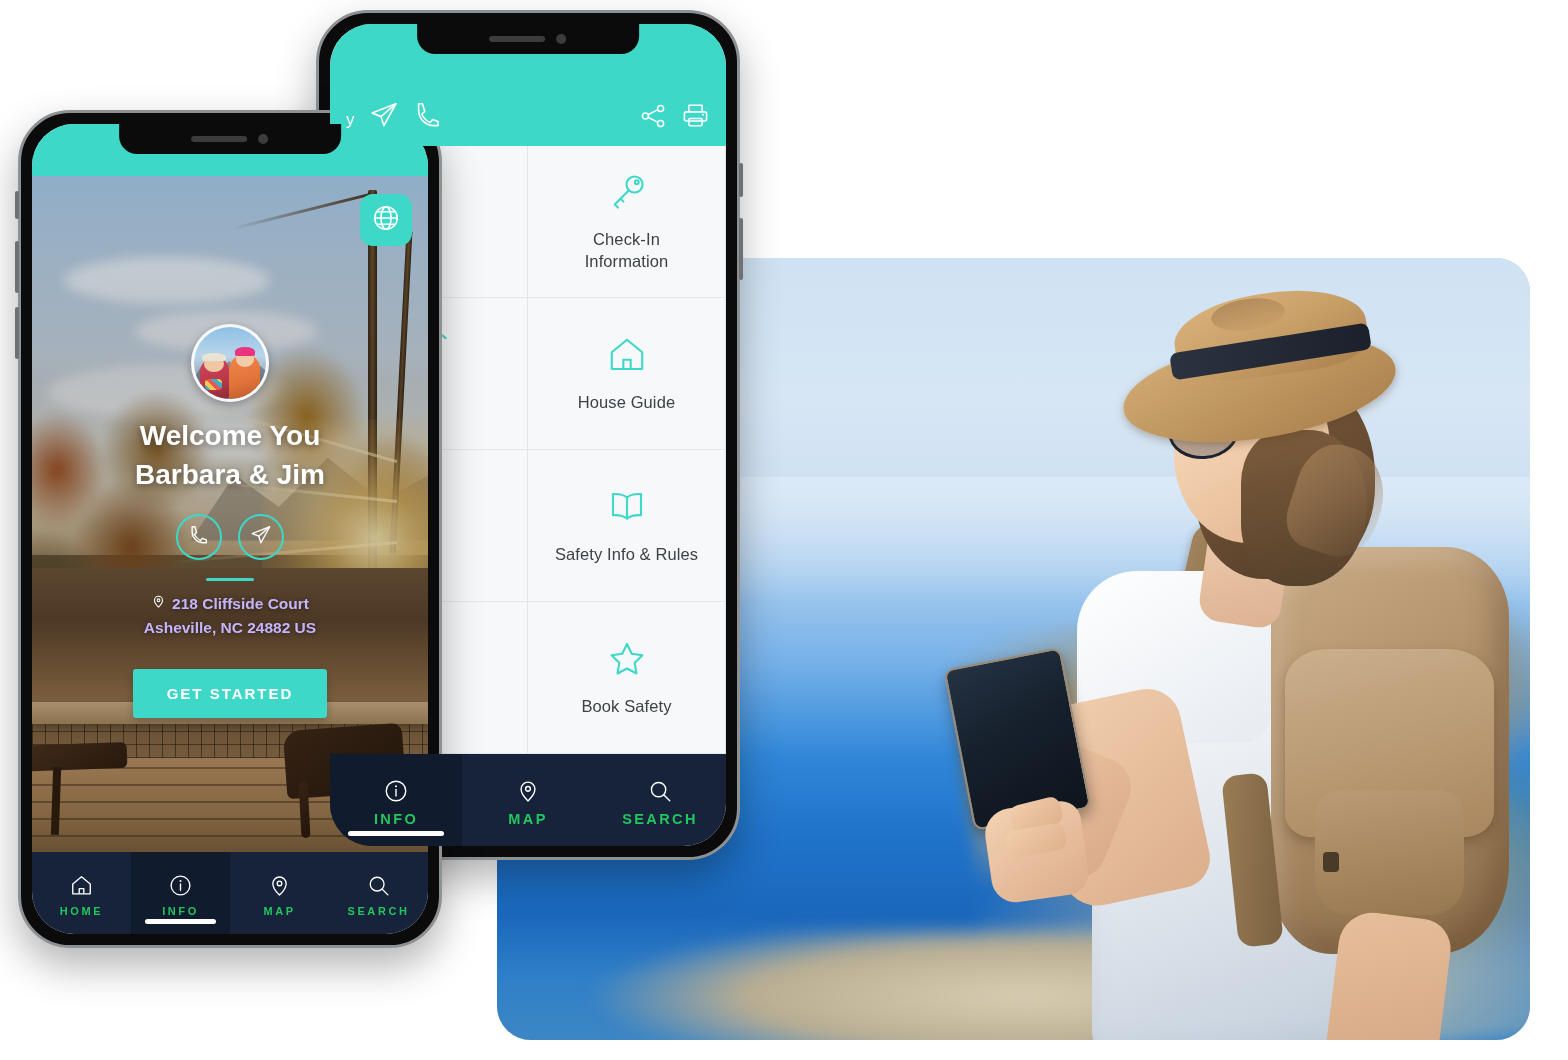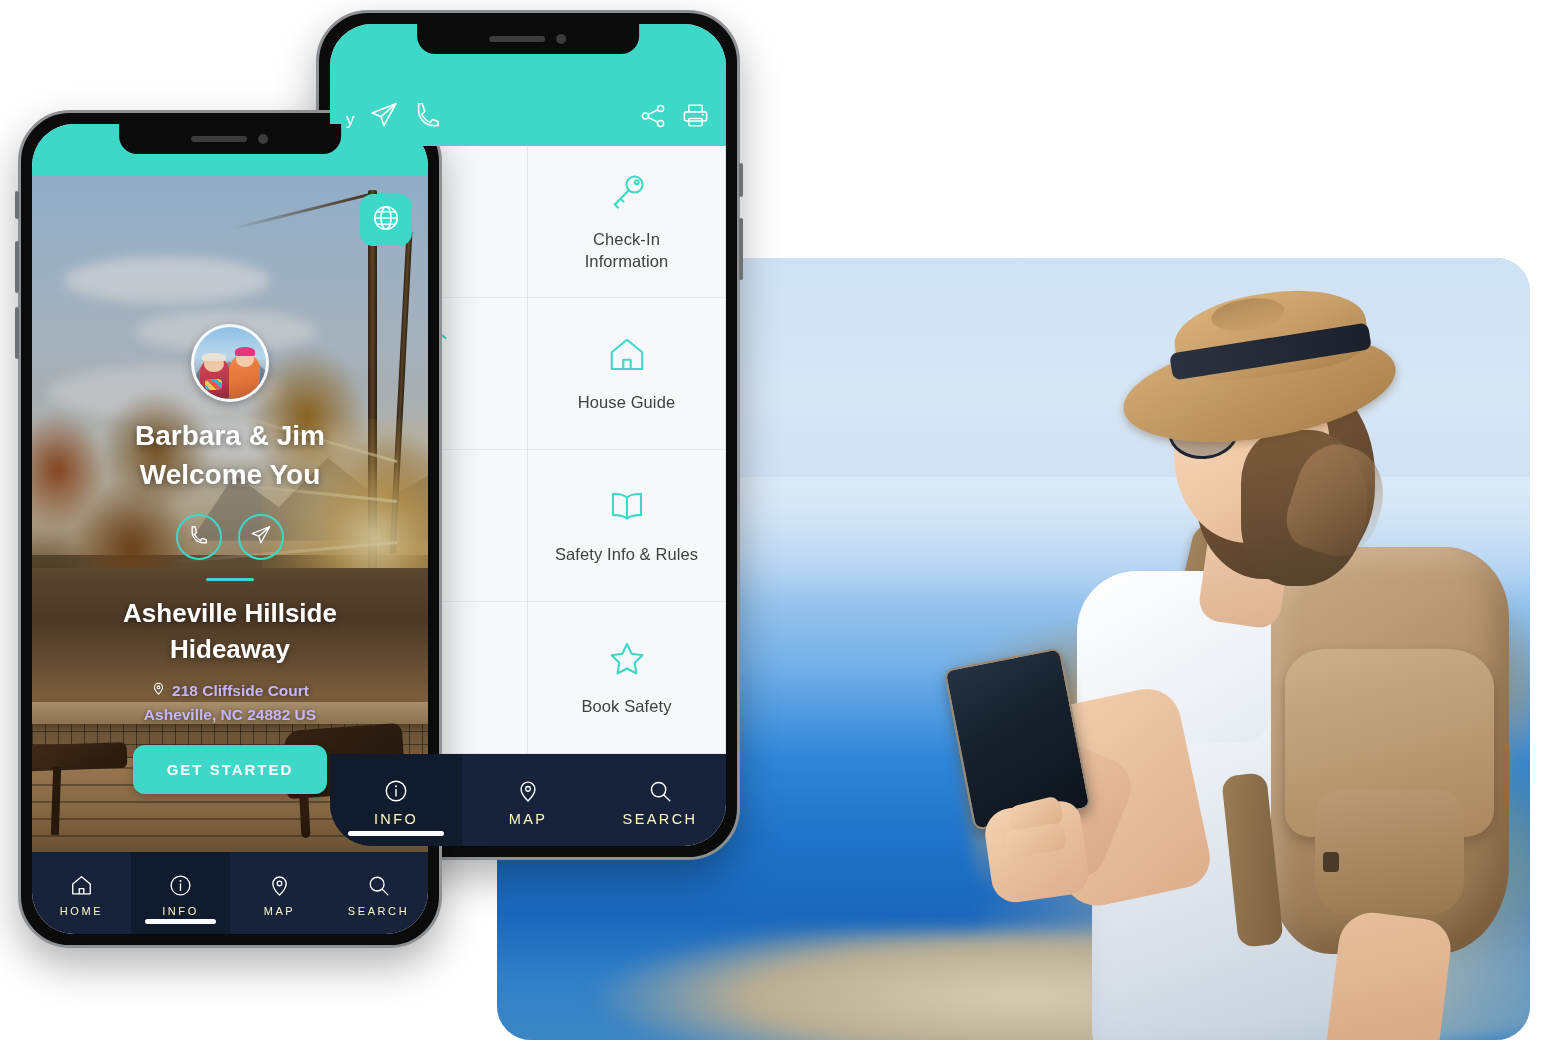--- a/index.html
+++ b/index.html
@@ -289,22 +289,22 @@
     position: absolute; left: 0; right: 0; bottom: 0;
     height: 92px; background: #16233a;
     display: flex; z-index: 20;
   }
   .tab {
     flex: 1; display: flex; flex-direction: column;
     align-items: center; justify-content: center; gap: 7px;
     color: #fff; position: relative; padding-top: 4px;
   }
   .tab .tl {
-    font-size: 14.5px; font-weight: normal;
-    letter-spacing: 2.4px; color: #fef9c3;
+    font-size: 14.5px; font-weight: bold;
+    letter-spacing: 2.4px; color: #22c55e;
   }
   .tab.active { background: #101b2e; }
   .tab.active::after {
     content: ""; position: absolute;
     left: 14%; right: 14%; bottom: 10px;
     height: 5px; background: #fff; border-radius: 4px;
   }
 
   
   #phone-front { left: 18px; top: 110px; width: 424px; height: 838px; }
@@ -481,23 +481,23 @@
     text-shadow: 0 2px 7px rgba(0,0,0,.45);
   }
   .addr {
     color: #c4b5fd; font-size: 15.5px; text-align: center;
     line-height: 1.56; margin-top: 11px;
     text-shadow: 0 1px 5px rgba(0,0,0,.5);
     font-weight: bold;
   }
   .addr .l1 { display: flex; align-items: center; justify-content: center; gap: 6px; }
   .cta {
-    margin-top: 18px; background: #3ed8c8; color: #fff;
+    margin-top: 28px; background: #3ed8c8; color: #fff;
     font-size: 15px; font-weight: bold; letter-spacing: 2px;
-    padding: 16px 34px; border: none; border-radius: 12px;
+    padding: 16px 34px; border: none; border-radius: 3px;
     font-family: "Liberation Sans", sans-serif;
     box-shadow: 0 3px 9px rgba(0,0,0,.22);
     cursor: pointer;
   }
   .p1-tabbar { height: 82px; }
   .p1-tabbar .tl { letter-spacing: 2.6px; font-size: 11px; }
 </style>
 </head>
 <body>
 
@@ -770,22 +770,22 @@
             <div class="av-woman"></div>
             <div class="av-man"></div>
             <div class="av-w-head"></div>
             <div class="av-w-cap"></div>
             <div class="av-m-head"></div>
             <div class="av-m-beanie"></div>
             <div class="av-scarf"></div>
           </div>
 
           <div class="welcome-line">
+            <div>Welcome You</div>
             <div>Barbara &amp; Jim</div>
-            <div>Welcome You</div>
           </div>
 
           <div class="action-circles">
             <div class="circle-btn">
               <span>
                 <svg width="22" height="22" viewBox="0 0 24 24" fill="none" stroke="currentColor" stroke-width="1.5" stroke-linecap="round" stroke-linejoin="round">
                   <path d="M7.5 3h-3v5c0 7.2 5.3 12.5 12.5 12.5h3v-3.2l-4.2-1.7-2.2 2.4a15 15 0 0 1-6.6-6.6l2.4-2.2Z"></path>
                 </svg>
               </span>
             </div>
@@ -794,24 +794,20 @@
                 <svg width="22" height="22" viewBox="0 0 24 24" fill="none" stroke="currentColor" stroke-width="1.5" stroke-linejoin="round">
                   <path d="M21.5 3 2.5 10.4l7.1 2.9 2.3 7.2Z"></path>
                     <path d="M9.6 13.3 21.5 3"></path>
                 </svg>
               </span>
             </div>
           </div>
 
           <div class="divider"></div>
 
-          <div class="prop-name">
-            <div>Asheville Hillside</div>
-            <div>Hideaway</div>
-          </div>
 
           <div class="addr">
             <div class="l1">
               <span>
                 <svg width="15" height="15" viewBox="0 0 24 24" fill="none" stroke="#fff" stroke-width="1.7" stroke-linejoin="round">
                   <path d="M12 21s6.4-6.2 6.4-11a6.4 6.4 0 1 0-12.8 0c0 4.8 6.4 11 6.4 11Z"></path>
                     <circle cx="12" cy="10" r="2.2"></circle>
                 </svg>
               </span>
               <span>218 Cliffside Court</span>

